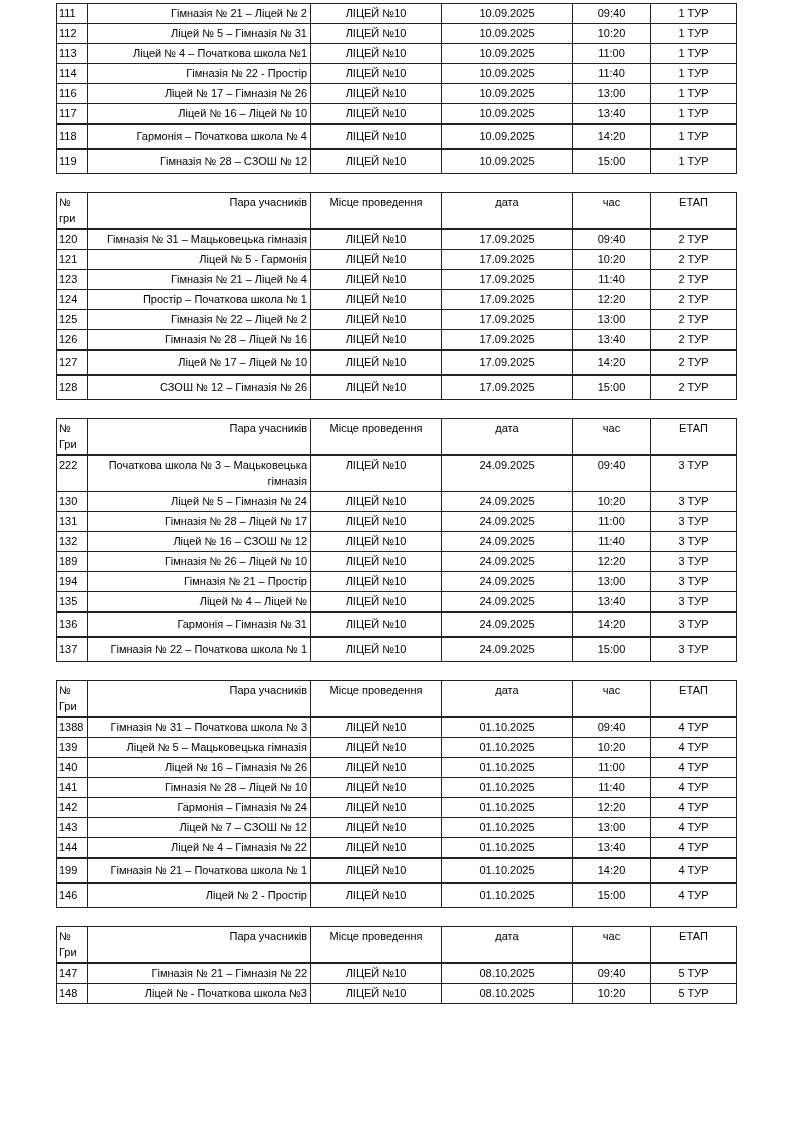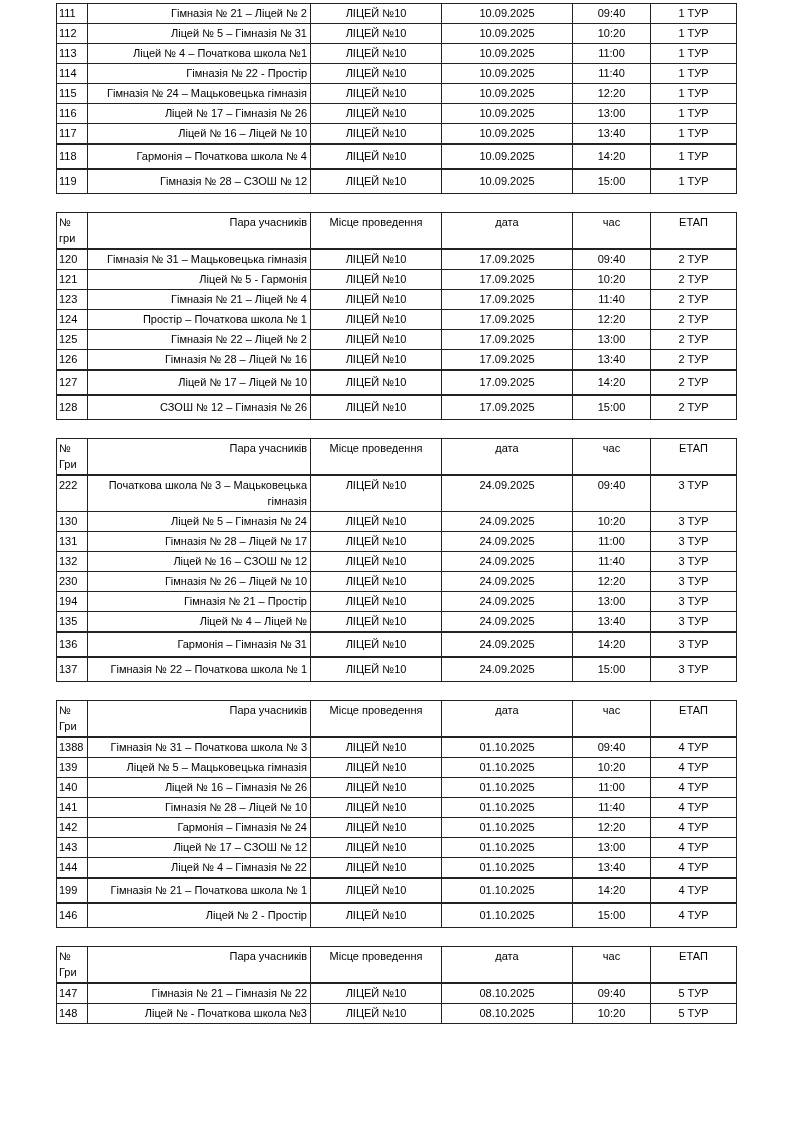--- a/index.html
+++ b/index.html
@@ -97,28 +97,20 @@
           </tr>
           <tr>
             <td class="col-num">114</td>
             <td class="col-pair">Гімназія № 22 - Простір</td>
             <td class="col-venue">ЛІЦЕЙ №10</td>
             <td class="col-date">10.09.2025</td>
             <td class="col-time">11:40</td>
             <td class="col-stage">1 ТУР</td>
           </tr>
           <tr>
-            <td class="col-num">115</td>
-            <td class="col-pair">Гімназія № 24 – Мацьковецька гімназія</td>
-            <td class="col-venue">ЛІЦЕЙ №10</td>
-            <td class="col-date">10.09.2025</td>
-            <td class="col-time">12:20</td>
-            <td class="col-stage">1 ТУР</td>
-          </tr>
-          <tr>
             <td class="col-num">116</td>
             <td class="col-pair">Ліцей № 17 – Гімназія № 26</td>
             <td class="col-venue">ЛІЦЕЙ №10</td>
             <td class="col-date">10.09.2025</td>
             <td class="col-time">13:00</td>
             <td class="col-stage">1 ТУР</td>
           </tr>
           <tr>
             <td class="col-num">117</td>
             <td class="col-pair">Ліцей № 16 – Ліцей № 10</td>
@@ -279,21 +271,21 @@
           </tr>
           <tr>
             <td class="col-num">132</td>
             <td class="col-pair">Ліцей № 16 – СЗОШ № 12</td>
             <td class="col-venue">ЛІЦЕЙ №10</td>
             <td class="col-date">24.09.2025</td>
             <td class="col-time">11:40</td>
             <td class="col-stage">3 ТУР</td>
           </tr>
           <tr>
-            <td class="col-num">230</td>
+            <td class="col-num">189</td>
             <td class="col-pair">Гімназія № 26 – Ліцей № 10</td>
             <td class="col-venue">ЛІЦЕЙ №10</td>
             <td class="col-date">24.09.2025</td>
             <td class="col-time">12:20</td>
             <td class="col-stage">3 ТУР</td>
           </tr>
           <tr>
             <td class="col-num">194</td>
             <td class="col-pair">Гімназія № 21 – Простір</td>
             <td class="col-venue">ЛІЦЕЙ №10</td>
@@ -383,21 +375,21 @@
           <tr>
             <td class="col-num">142</td>
             <td class="col-pair">Гармонія – Гімназія № 24</td>
             <td class="col-venue">ЛІЦЕЙ №10</td>
             <td class="col-date">01.10.2025</td>
             <td class="col-time">12:20</td>
             <td class="col-stage">4 ТУР</td>
           </tr>
           <tr>
             <td class="col-num">143</td>
-            <td class="col-pair">Ліцей № 17 – СЗОШ № 12</td>
+            <td class="col-pair">Ліцей № 7 – СЗОШ № 12</td>
             <td class="col-venue">ЛІЦЕЙ №10</td>
             <td class="col-date">01.10.2025</td>
             <td class="col-time">13:00</td>
             <td class="col-stage">4 ТУР</td>
           </tr>
           <tr>
             <td class="col-num">144</td>
             <td class="col-pair">Ліцей № 4 – Гімназія № 22</td>
             <td class="col-venue">ЛІЦЕЙ №10</td>
             <td class="col-date">01.10.2025</td>

